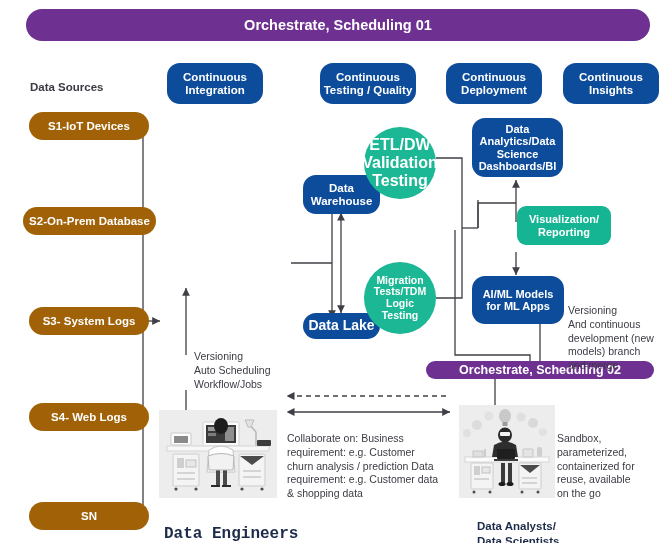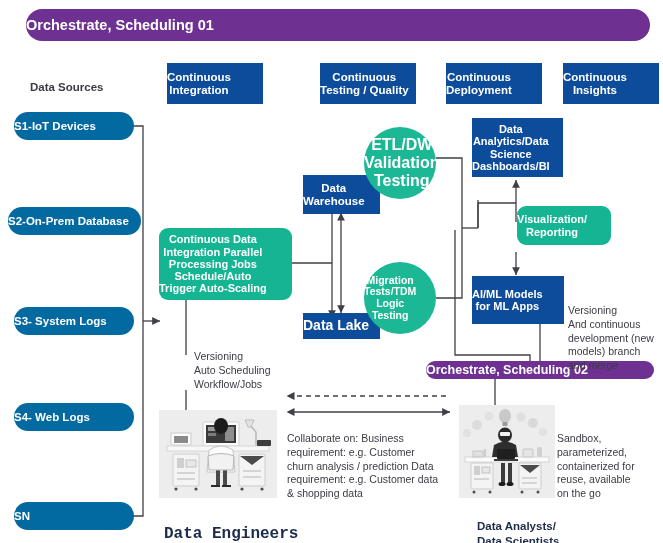--- a/index.html
+++ b/index.html
@@ -2,27 +2,27 @@
 <html><head>
 <meta charset="utf-8">
 <style>
   html,body{margin:0;padding:0;background:#ffffff;}
   body{width:663px;height:543px;position:relative;overflow:hidden;
        font-family:"Liberation Sans","DejaVu Sans",sans-serif;}
 
   .stage{position:absolute;left:0;top:0;width:663px;height:543px;}
 
   
-  .node{position:absolute;display:flex;align-items:center;
+  .node{position:absolute;display:flex;align-items:center;justify-content:center;
         text-align:center;color:#ffffff;font-weight:bold;line-height:1.12;
         box-sizing:border-box;z-index:5;}
 
   .purple{background:#6E3191;border-radius:18px;}
-  .blue  {background:#0C4C9B;border-radius:0;}
-  .blue-pill{background:#0369a1;border-radius:16px;}
+  .blue  {background:#0C4C9B;border-radius:13px;}
+  .blue-pill{background:#a16207;border-radius:16px;margin-left:15px;}
   .green {background:#15B594;border-radius:9px;}
   .circle{background:#1CB795;border-radius:50%;}
 
   
   .txt{position:absolute;color:#3b3b44;line-height:1.32;z-index:6;}
   .lbl-dark{position:absolute;color:#1d2b4a;font-weight:bold;z-index:6;}
 
   
   svg.wires{position:absolute;left:0;top:0;width:663px;height:543px;z-index:1;}
 
@@ -123,27 +123,20 @@
   <div class="node blue-pill" style="left:14px;top:307px;width:120px;height:28px;font-size:11.5px;">
     <span>S3- System Logs</span>
   </div>
   <div class="node blue-pill" style="left:14px;top:403px;width:120px;height:28px;font-size:11.5px;">
     <span>S4- Web Logs</span>
   </div>
   <div class="node blue-pill" style="left:14px;top:502px;width:120px;height:28px;font-size:11.5px;">
     <span>SN</span>
   </div>
 
-  <div class="node green" style="left:159px;top:228px;width:133px;height:72px;font-size:11px;white-space:pre-line;">
-    <span>Continuous Data
-Integration Parallel
-Processing Jobs
-Schedule/Auto
-Trigger Auto-Scaling</span>
-  </div>
 
   <div class="txt" style="left:194px;top:336px;font-size:10.5px;white-space:pre-line;">
     <span>Versioning
 Auto Scheduling
 Workflow/Jobs</span>
   </div>
 
   <div class="node blue" style="left:303px;top:175px;width:77px;height:39px;font-size:11.5px;white-space:pre-line;">
     <span>Data
 Warehouse</span>

